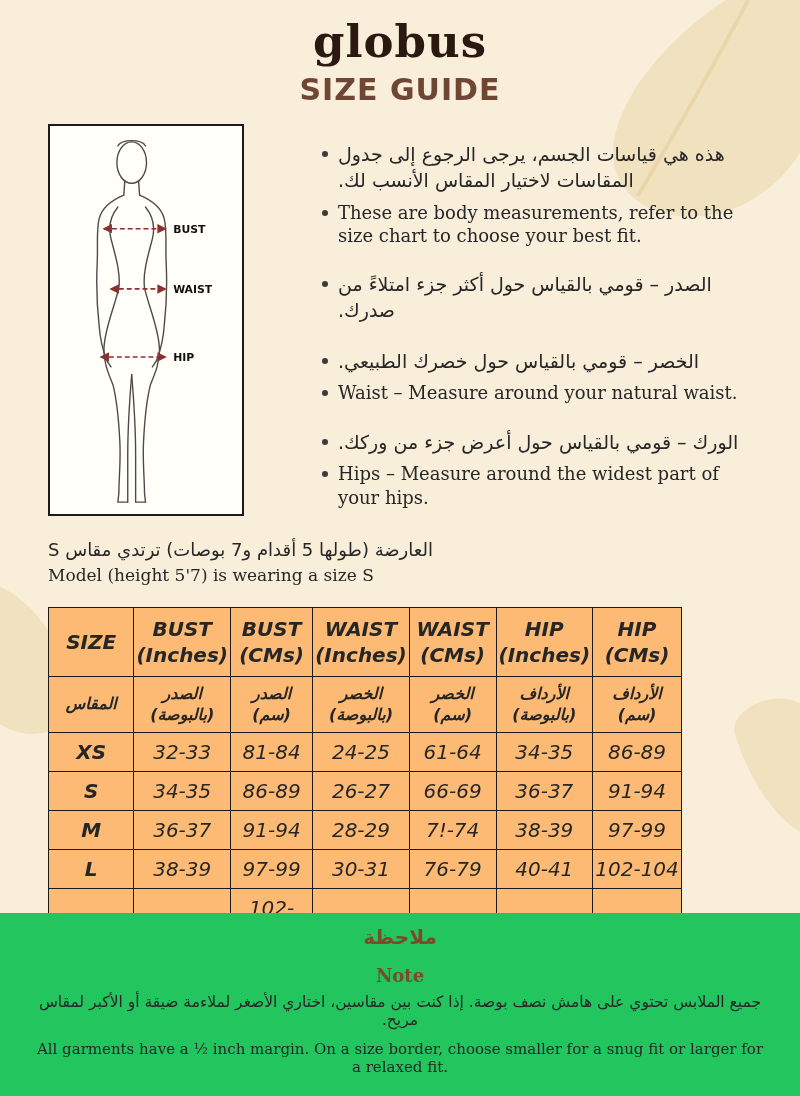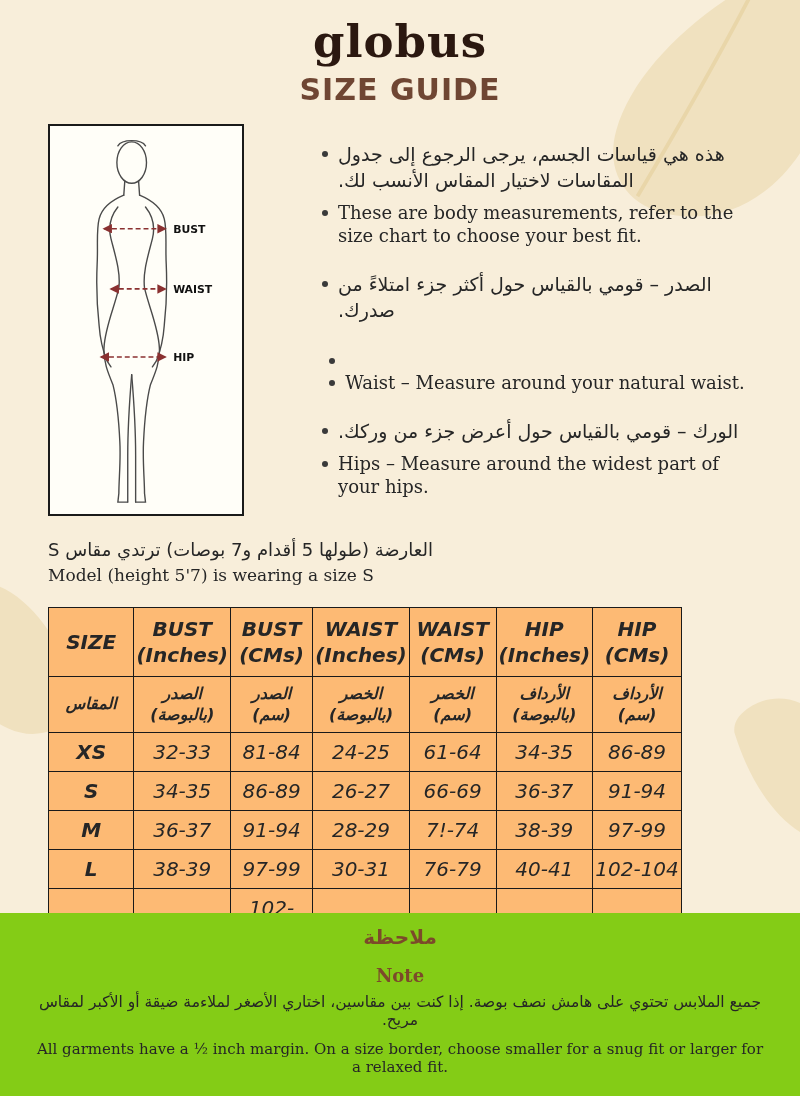--- a/index.html
+++ b/index.html
@@ -27,21 +27,21 @@
     letter-spacing:1px; line-height:1.1;
   }
 
   .main-row { position:relative; z-index:1; display:flex; gap:38px; padding:0 48px; margin-top:18px; }
   .figure-box {
     flex:none; width:196px; height:392px; background:#fffef8;
     border:2px solid #1a1a1a; padding:4px;
   }
   .figure-box svg { width:100%; height:100%; }
 
-  .instructions { flex:1; display:flex; flex-direction:column; gap:25px; padding-top:18px; list-style:none; margin:0;align-items:center; }
+  .instructions { flex:1; display:flex; flex-direction:column; gap:25px; padding-top:18px; list-style:none; margin:0; }
   .inst-line { display:flex; gap:10px; align-items:flex-start; }
   .inst-line + .inst-line { margin-top:7px; }
   .dot { flex:none; width:6px; height:6px; border-radius:50%; background:#3a3a3a; margin-top:9px; }
   .inst-line.ar .txt { direction:rtl; text-align:left; font-size:19px; line-height:1.35; }
   .inst-line.en .txt { font-family:"DejaVu Serif",serif; font-size:18px; line-height:1.3; }
 
   .model-note { position:relative; z-index:1; padding:0 48px; margin-top:22px; }
   .model-note .ar { direction:rtl; text-align:left; font-size:18px; line-height:1.35; }
   .model-note .en { font-family:"DejaVu Serif",serif; font-size:17px; margin-top:2px; }
 
@@ -54,21 +54,21 @@
   }
   .size-table col.c-size { width:13.5%; }
   .size-table tr.head-en th { font-size:20px; line-height:1.3; padding:8px 2px; }
   .size-table tr.head-ar th { font-size:16px; line-height:1.35; padding:6px 2px; }
   .th-line { display:block; }
   .size-table tbody td { font-size:20px; padding:7px 2px; font-weight:400;margin-left:32px; }
   .size-table tbody td.size-col { font-weight:700; }
 
   footer.note {
     position:absolute; z-index:1; left:0; right:0; bottom:0;
-    background:#84cc16; text-align:center; padding:12px 36px 20px;
+    background:#22c55e; text-align:center; padding:12px 36px 20px;
   }
   .note-title-ar { color:#7c4a2a; font-weight:700; font-size:20px; }
   .note-title-en { color:#7c4a2a; font-weight:700; font-size:18px; font-family:"DejaVu Serif",serif; margin-top:16px; }
   .note-body-ar { font-size:15.5px; margin-top:7px; direction:rtl; }
   .note-body-en { font-size:15px; font-family:"DejaVu Serif",serif; margin-top:11px; }
 </style>
 </head>
 <body>
 
 <div class="page">
@@ -138,20 +138,21 @@
       </li>
       <li class="inst-group">
         <div class="inst-line ar">
           <span class="dot"></span>
           <span class="txt">الصدر – قومي بالقياس حول أكثر جزء امتلاءً من صدرك.</span>
         </div>
       </li>
       <li class="inst-group">
         <div class="inst-line ar">
           <span class="dot"></span>
+          <span class="txt">الخصر – قومي بالقياس حول خصرك الطبيعي.</span>
         </div>
         <div class="inst-line en">
           <span class="dot"></span>
           <span class="txt">Waist – Measure around your natural waist.</span>
         </div>
       </li>
       <li class="inst-group">
         <div class="inst-line ar">
           <span class="dot"></span>
           <span class="txt">الورك – قومي بالقياس حول أعرض جزء من وركك.</span>

